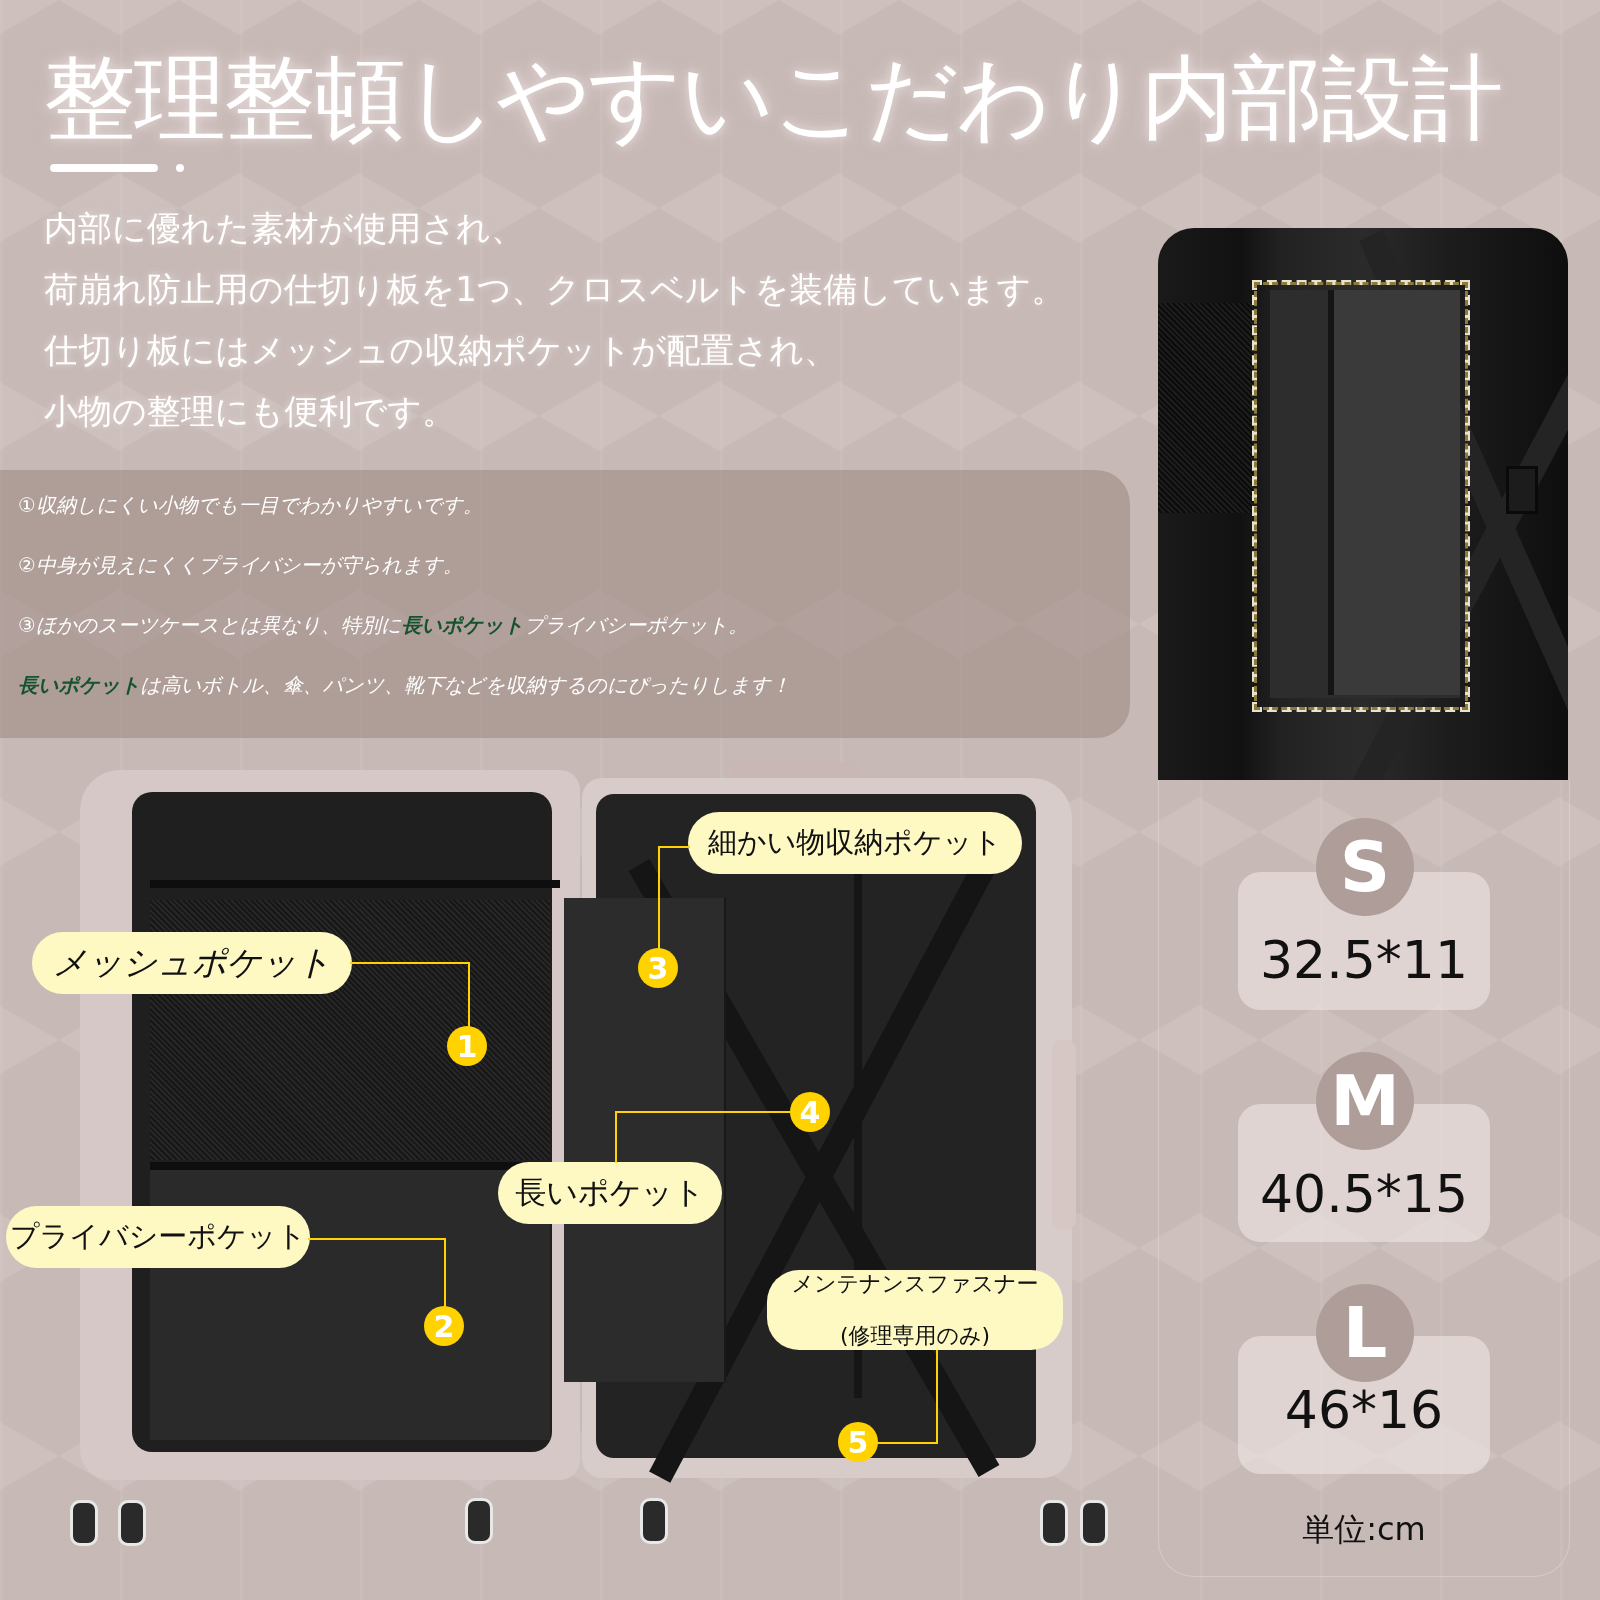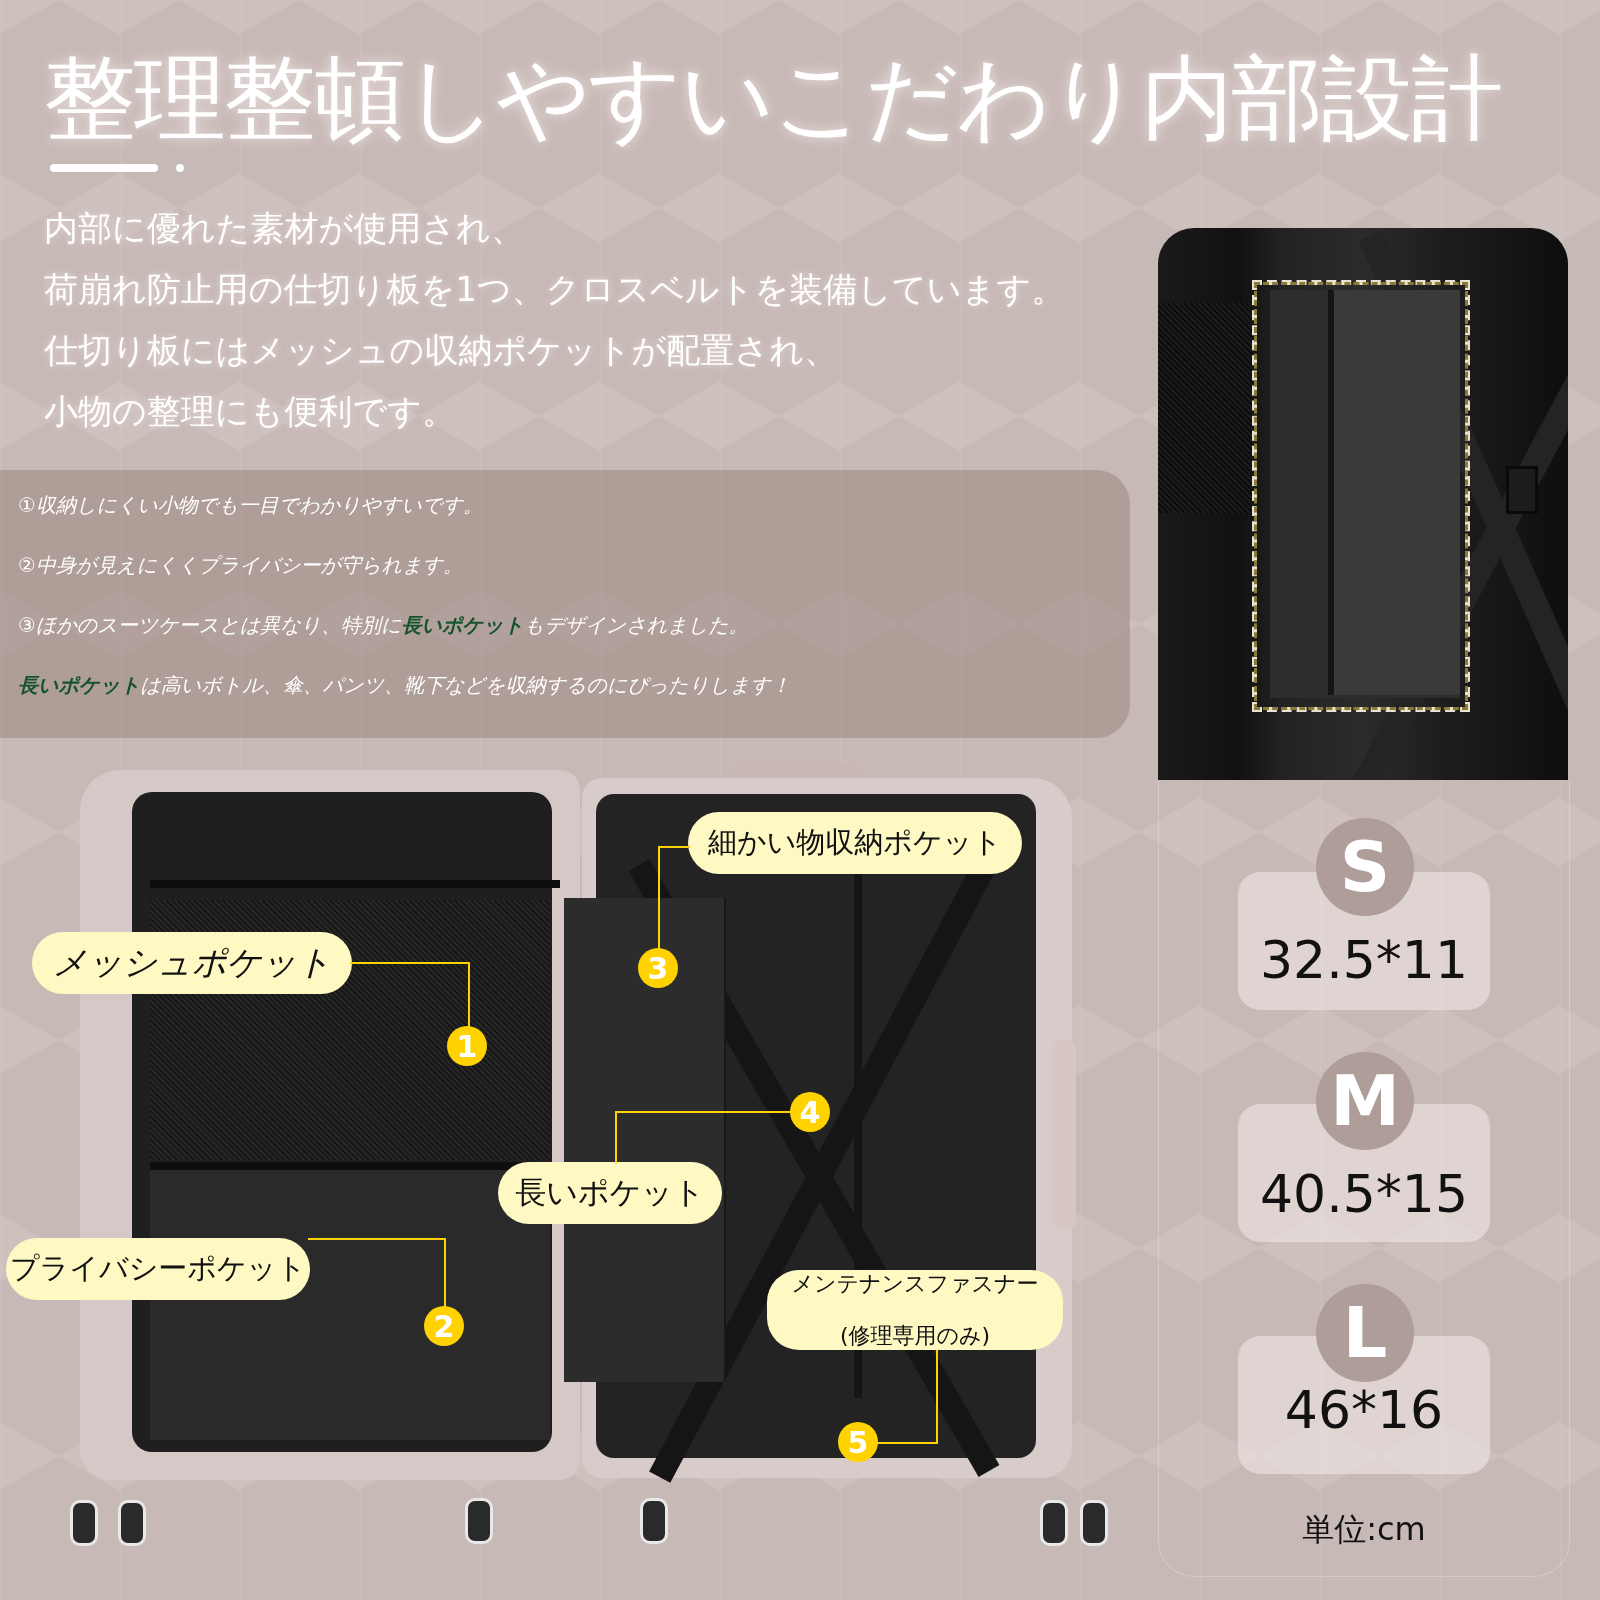--- a/index.html
+++ b/index.html
@@ -74,21 +74,21 @@
 <div class="intro">
   <div>内部に優れた素材が使用され、</div>
   <div>荷崩れ防止用の仕切り板を1つ、クロスベルトを装備しています。</div>
   <div>仕切り板にはメッシュの収納ポケットが配置され、</div>
   <div>小物の整理にも便利です。</div>
 </div>
 
 <div class="feature-panel">
   <div class="line" style="top:22px">①収納しにくい小物でも一目でわかりやすいです。</div>
   <div class="line" style="top:82px">②中身が見えにくくプライバシーが守られます。</div>
-  <div class="line" style="top:142px"><span>③ほかのスーツケースとは異なり、特別に</span><span class="hl">長いポケット</span><span>もデザインされました。</span></div>
+  <div class="line" style="top:142px"><span>③ほかのスーツケースとは異なり、特別に</span><span class="hl">長いポケット</span><span>プライバシーポケット。</span></div>
   <div class="line" style="top:202px"><span class="hl">長いポケット</span><span>は高いボトル、傘、パンツ、靴下などを収納するのにぴったりします！</span></div>
 </div>
 
 <div class="side-photo">
   <div class="mesh"></div>
   <div class="strap1"></div>
   <div class="strap2"></div>
   <div class="buckle"></div>
   <div class="pocket"></div>
   <div class="pocket-flap"></div>
@@ -118,21 +118,21 @@
 <div class="wheel" style="left:465px;top:1498px"></div>
 <div class="wheel" style="left:640px;top:1498px"></div>
 <div class="wheel" style="left:1040px;top:1500px"></div>
 <div class="wheel" style="left:1080px;top:1500px"></div>
 
 <div class="label" style="left:32px;top:932px;width:320px;height:62px;font-size:34px;font-style:italic;">メッシュポケット</div>
 <div class="lead" style="left:350px;top:962px;width:120px;height:2px;"></div>
 <div class="lead" style="left:468px;top:962px;width:2px;height:70px;"></div>
 <div class="badge" style="left:447px;top:1026px;">1</div>
 
-<div class="label" style="left:6px;top:1206px;width:304px;height:62px;font-size:29px;margin-top:32px;">プライバシーポケット</div>
+<div class="label" style="left:6px;top:1206px;width:304px;height:62px;font-size:29px;">プライバシーポケット</div>
 <div class="lead" style="left:308px;top:1238px;width:138px;height:2px;"></div>
 <div class="lead" style="left:444px;top:1238px;width:2px;height:70px;"></div>
 <div class="badge" style="left:424px;top:1306px;">2</div>
 
 <div class="label" style="left:688px;top:812px;width:334px;height:62px;font-size:29px;">細かい物収納ポケット</div>
 <div class="lead" style="left:658px;top:846px;width:32px;height:2px;"></div>
 <div class="lead" style="left:658px;top:846px;width:2px;height:110px;"></div>
 <div class="badge" style="left:638px;top:948px;">3</div>
 
 <div class="label" style="left:498px;top:1162px;width:224px;height:62px;font-size:31px;">長いポケット</div>

